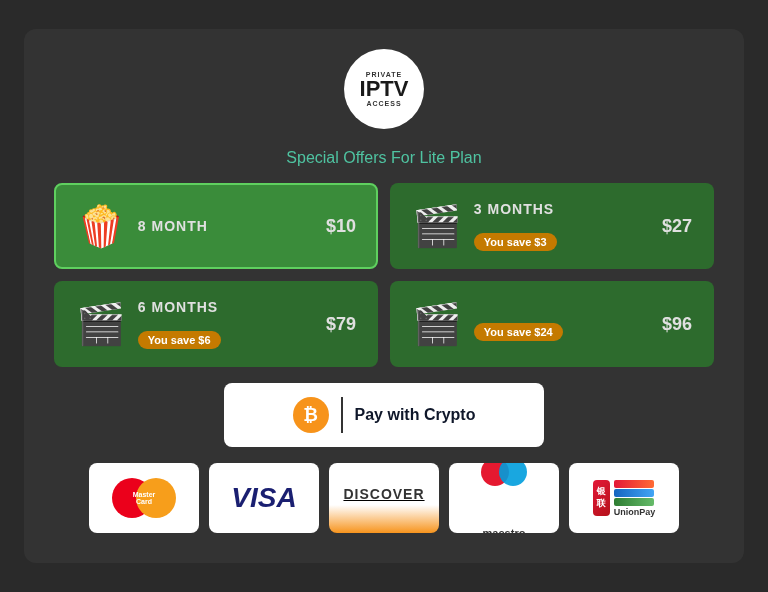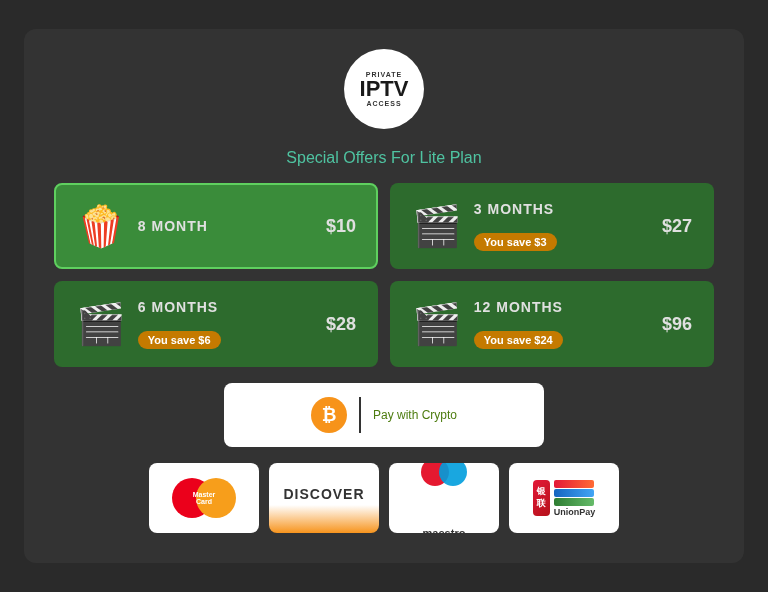--- a/index.html
+++ b/index.html
@@ -126,23 +126,23 @@
       color: white;
       font-weight: 900;
       font-size: 18px;
     }
     .crypto-divider {
       width: 2px;
       height: 36px;
       background: #333;
     }
     .crypto-text {
-      color: #4d7c0f;
-      font-size: 12px;
-      font-weight: 400;
+      color: #0f172a;
+      font-size: 16px;
+      font-weight: 700;
     }
     .payment-logos {
       display: flex;
       gap: 10px;
       justify-content: center;
       flex-wrap: wrap;
     }
     .payment-card {
       background: white;
       border-radius: 8px;
@@ -194,20 +194,21 @@
     
     .discover-logo {
       display: flex;
       flex-direction: column;
       align-items: center;
       width: 100%;
       height: 100%;
       background: linear-gradient(to bottom, white 60%, #f7941d 100%);
       justify-content: center;
       padding-bottom: 8px;
+      text-decoration: underline;
     }
     .discover-text {
       color: #333;
       font-size: 14px;
       font-weight: 900;
       letter-spacing: 1px;
     }
     
     .maestro-logo {
       display: flex;
@@ -317,27 +318,26 @@
       </div>
       <div class="plan-price">$27</div>
     </div>
 
     <div class="plan-card">
       <div class="plan-emoji">🎬</div>
       <div class="plan-info">
         <div class="plan-name">6 MONTHS</div>
         <span class="plan-savings">You save $6</span>
       </div>
-      <div class="plan-price">$28</div>
+      <div class="plan-price">$79</div>
     </div>
 
     <div class="plan-card">
       <div class="plan-emoji">🎬</div>
       <div class="plan-info">
-        <div class="plan-name">12 MONTHS</div>
         <span class="plan-savings">You save $24</span>
       </div>
       <div class="plan-price">$96</div>
     </div>
 
   </div>
 
   <button class="crypto-btn">
     <div class="bitcoin-icon">₿</div>
     <div class="crypto-divider"></div>
@@ -347,20 +347,23 @@
   <div class="payment-logos">
 
     <div class="payment-card">
       <div class="mc-logo" style="position:relative;">
         <div class="mc-circle1"></div>
         <div class="mc-circle2"></div>
         <span class="mc-text">Master<br>Card</span>
       </div>
     </div>
 
+    <div class="payment-card">
+      <span class="visa-text">VISA</span>
+    </div>
 
     <div class="payment-card">
       <div class="discover-logo">
         <span class="discover-text">DISCOVER</span>
       </div>
     </div>
 
     <div class="payment-card">
       <div class="maestro-logo">
         <div class="maestro-circles">

